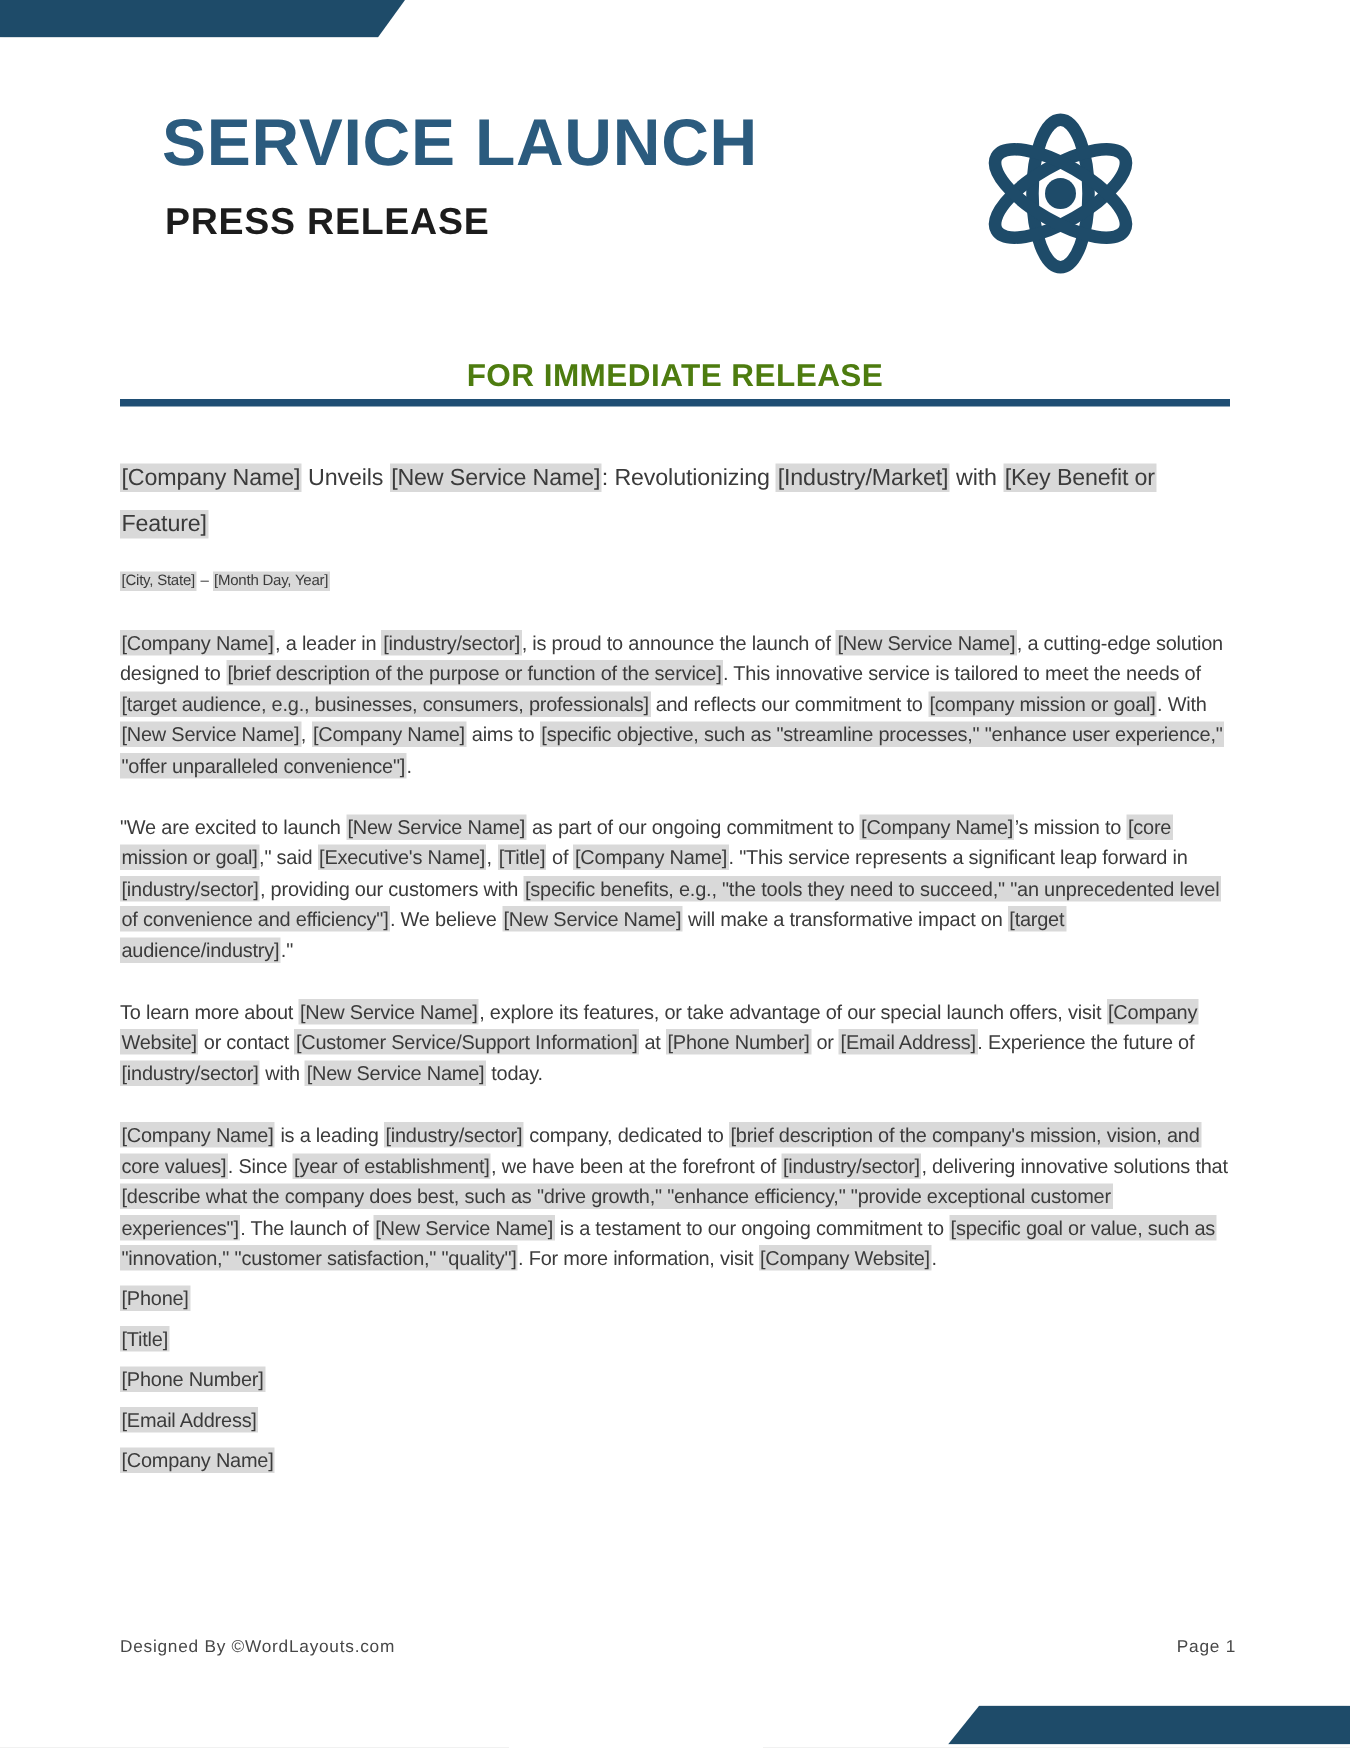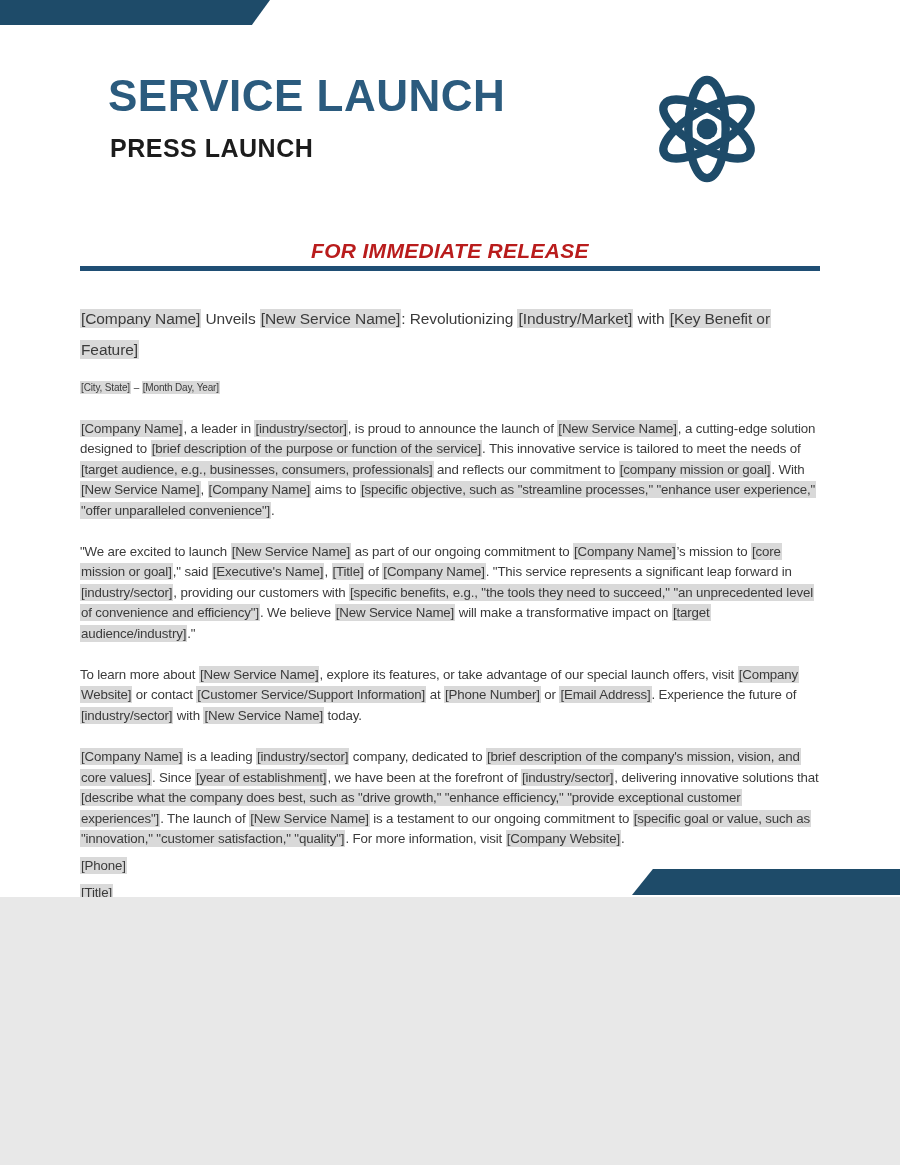--- a/index.html
+++ b/index.html
@@ -1,17 +1,17 @@
 <!DOCTYPE html>
 <html><head>
 <meta charset="utf-8">
 <style>
   html,body{margin:0;padding:0;background:#e8e8e8;}
   .page{
-    position:relative;width:900px;height:897px;background:#ffffff;
+    position:relative;width:900px;height:1165px;background:#ffffff;
     font-family:"Liberation Sans","DejaVu Sans",sans-serif;overflow:hidden;
   }
   
   .top-shape{
     position:absolute;top:0;left:0;width:270px;height:25px;background:#1e4b69;
     clip-path:polygon(0 0,100% 0,93.3% 100%,0 100%);
     filter:drop-shadow(0 2px 2px rgba(0,0,0,.35));
   }
   .bottom-shape{
     position:absolute;bottom:2px;right:0;width:268px;height:26px;background:#1e4b69;
@@ -25,21 +25,21 @@
   }
   .doc-subtitle{
     position:absolute;left:110px;top:136px;margin:0;
     font-size:25px;font-weight:700;letter-spacing:.5px;color:#1c1c1c;line-height:1;
   }
   .logo{position:absolute;left:648px;top:70px;width:118px;height:118px;}
   .logo svg{width:100%;height:100%;}
   
   .banner{
     position:absolute;left:80px;top:239px;width:740px;margin:0;
-    text-align:center;font-size:21px;font-weight:700;letter-spacing:.3px;color:#b91c1c;font-style:italic;
+    text-align:center;font-size:21px;font-weight:700;letter-spacing:.3px;color:#4d7c0f;
   }
   .rule{position:absolute;left:80px;top:266px;width:740px;height:5px;background:#1f4e74;}
   
   .content{position:absolute;left:80px;top:303px;width:740px;color:#3b3b3b;}
   .headline{margin:0 0 13px 0;font-size:15.5px;line-height:31px;letter-spacing:-.1px;}
   .dateline{margin:0;font-size:10px;line-height:20px;letter-spacing:-.15px;}
   .body-para{margin:21px 0 0 0;font-size:13.3px;line-height:20.4px;letter-spacing:-.15px;text-align:left;}
   .contact-intro{margin:21px 0 0 0;font-size:13.3px;line-height:20px;letter-spacing:-.15px;}
   .contact-fields{margin-top:7px;}
   .contact-line{margin:0 0 7px 0;font-size:13.3px;line-height:20px;letter-spacing:-.15px;}
@@ -55,21 +55,21 @@
   }
 </style>
 </head>
 <body>
 
 <div class="page">
 
   <div class="top-shape"></div>
 
   <h1 class="doc-title">SERVICE LAUNCH</h1>
-  <h2 class="doc-subtitle">PRESS LAUNCH</h2>
+  <h2 class="doc-subtitle">PRESS RELEASE</h2>
 
   <div class="logo">
     <svg viewBox="0 0 120 120" xmlns="http://www.w3.org/2000/svg">
       <g fill="none" stroke="#1e4b69" stroke-width="8.5">
         <ellipse cx="60" cy="60" rx="19" ry="50"></ellipse>
         <ellipse cx="60" cy="60" rx="19" ry="50" transform="rotate(60 60 60)"></ellipse>
         <ellipse cx="60" cy="60" rx="19" ry="50" transform="rotate(-60 60 60)"></ellipse>
       </g>
       <circle cx="60" cy="60" r="10.5" fill="#1e4b69"></circle>
     </svg>

